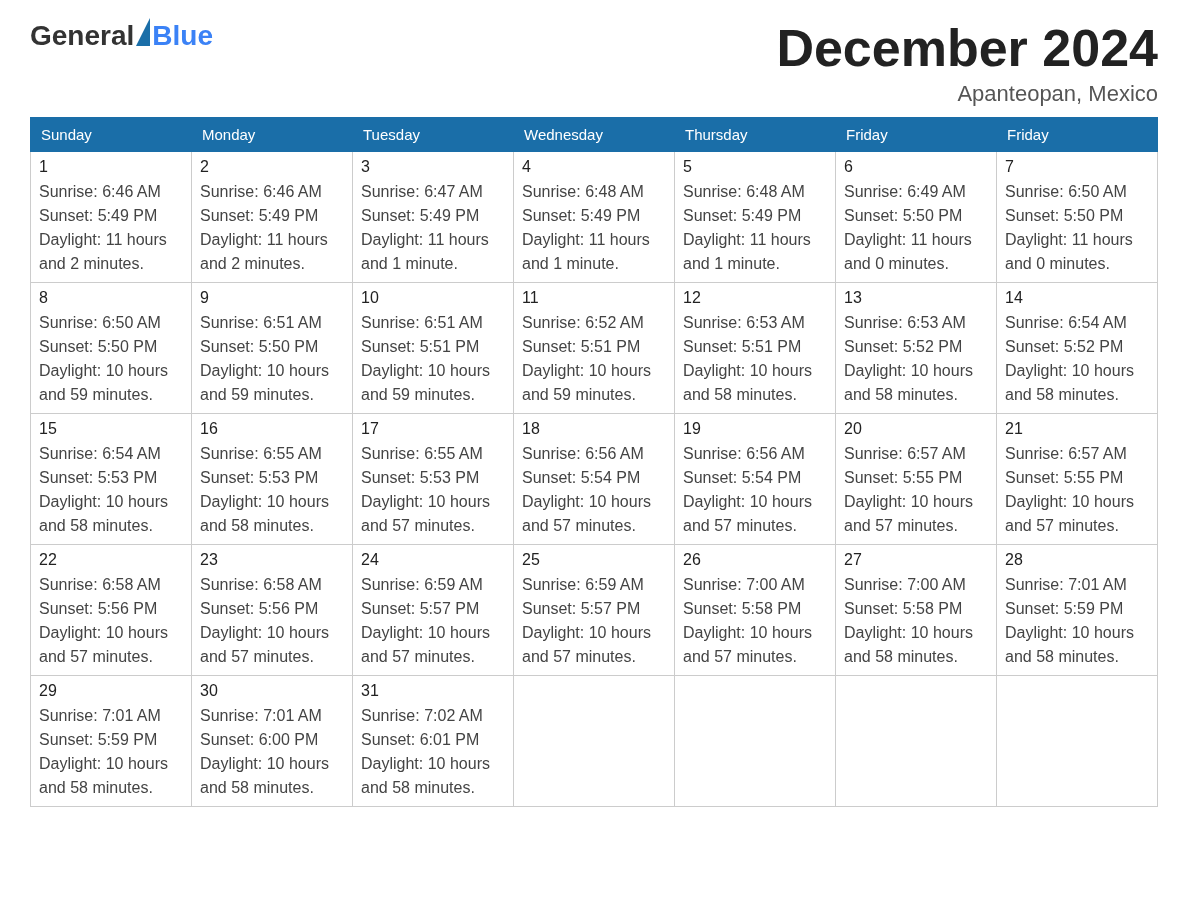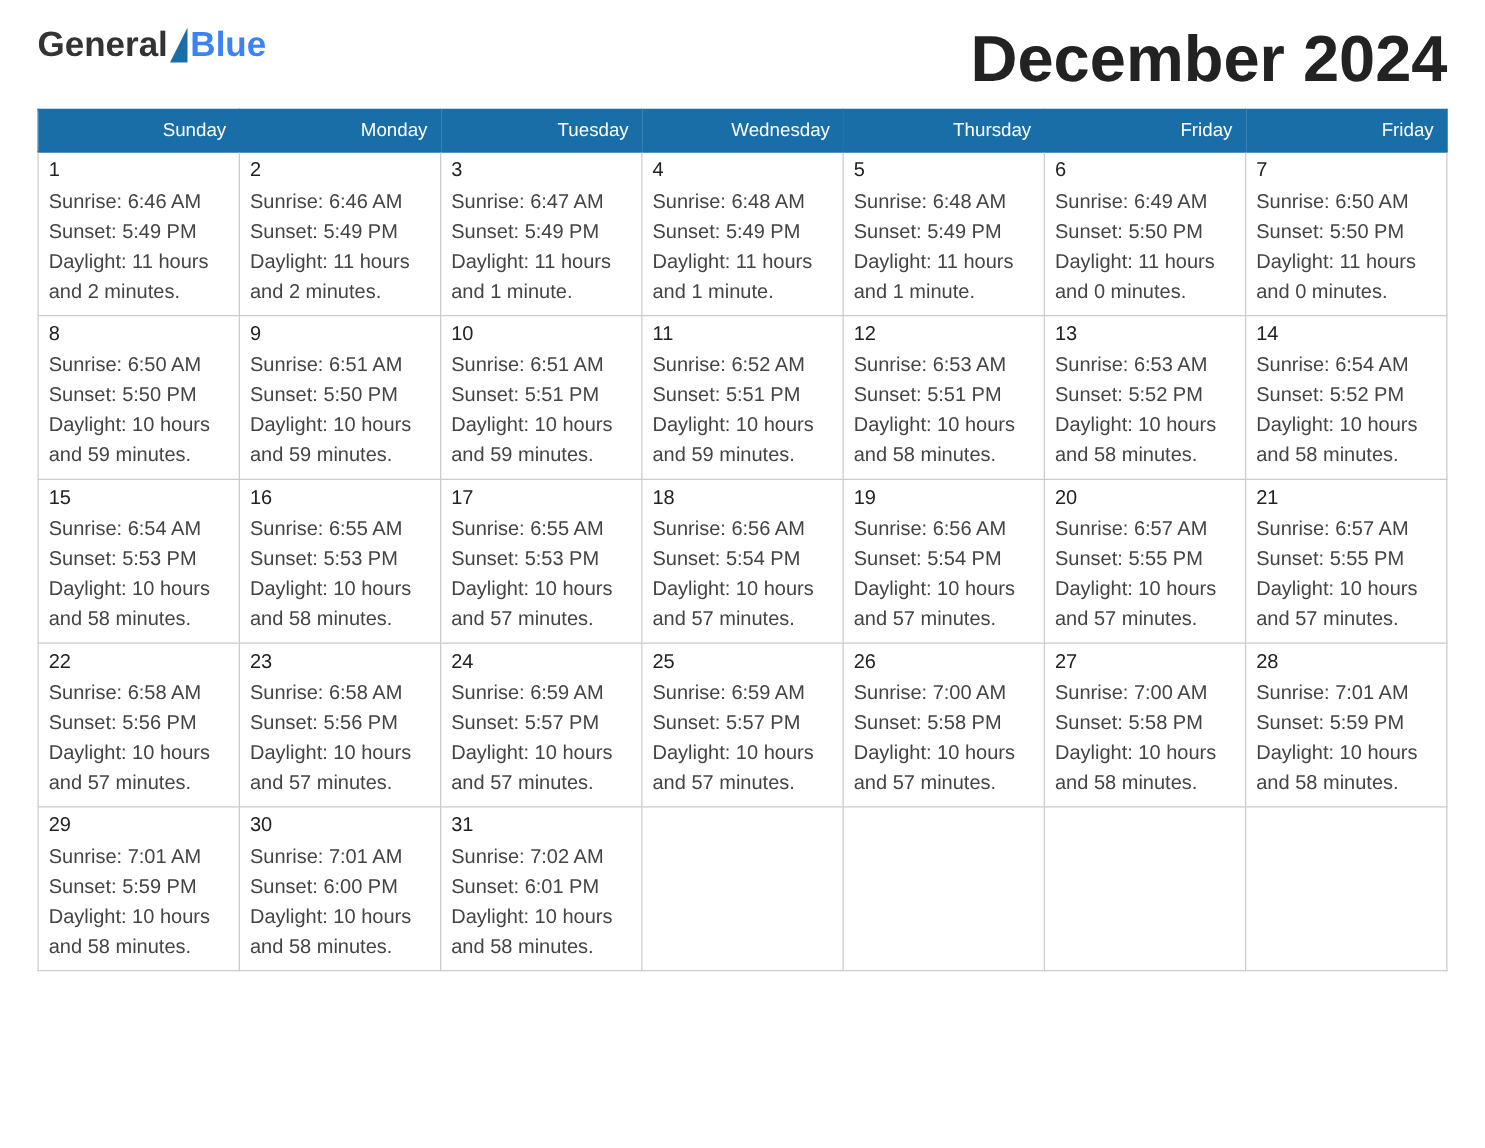--- a/index.html
+++ b/index.html
@@ -11,21 +11,21 @@
       min-height: 918px;
     }
     .header {
       display: flex;
       justify-content: space-between;
       align-items: flex-start;
       margin-bottom: 10px;
     }
     .logo {
       display: flex;
-      align-items: flex-end;
+      align-items: flex-start;
       gap: 0;
     }
     .logo-text-general {
       font-size: 28px;
       font-weight: bold;
       color: #333;
     }
     .logo-triangle {
       width: 0;
       height: 0;
@@ -62,21 +62,21 @@
       width: 100%;
       border-collapse: collapse;
       table-layout: fixed;
     }
     thead th {
       background-color: #1a6ea8;
       color: #fff;
       padding: 8px 10px;
       font-size: 15px;
       font-weight: normal;
-      text-align: right;
+      text-align: left;
       border: 1px solid #1a6ea8;
     }
     tbody td {
       border: 1px solid #ccc;
       vertical-align: top;
       padding: 6px 8px;
       font-size: 12.5px;
       color: #333;
       height: 110px;
     }
@@ -103,20 +103,21 @@
 <body>
 
 <div class="header">
   <div class="logo">
     <span class="logo-text-general">General</span>
     <span class="logo-triangle"></span>
     <span class="logo-blue">Blue</span>
   </div>
   <div class="title-block">
     <div class="month-title">December 2024</div>
+    <div class="location-title">Apanteopan, Mexico</div>
   </div>
 </div>
 
 <table>
   <thead>
     <tr>
     <th>Sunday</th>
         <th>Monday</th>
         <th>Tuesday</th>
         <th>Wednesday</th>

